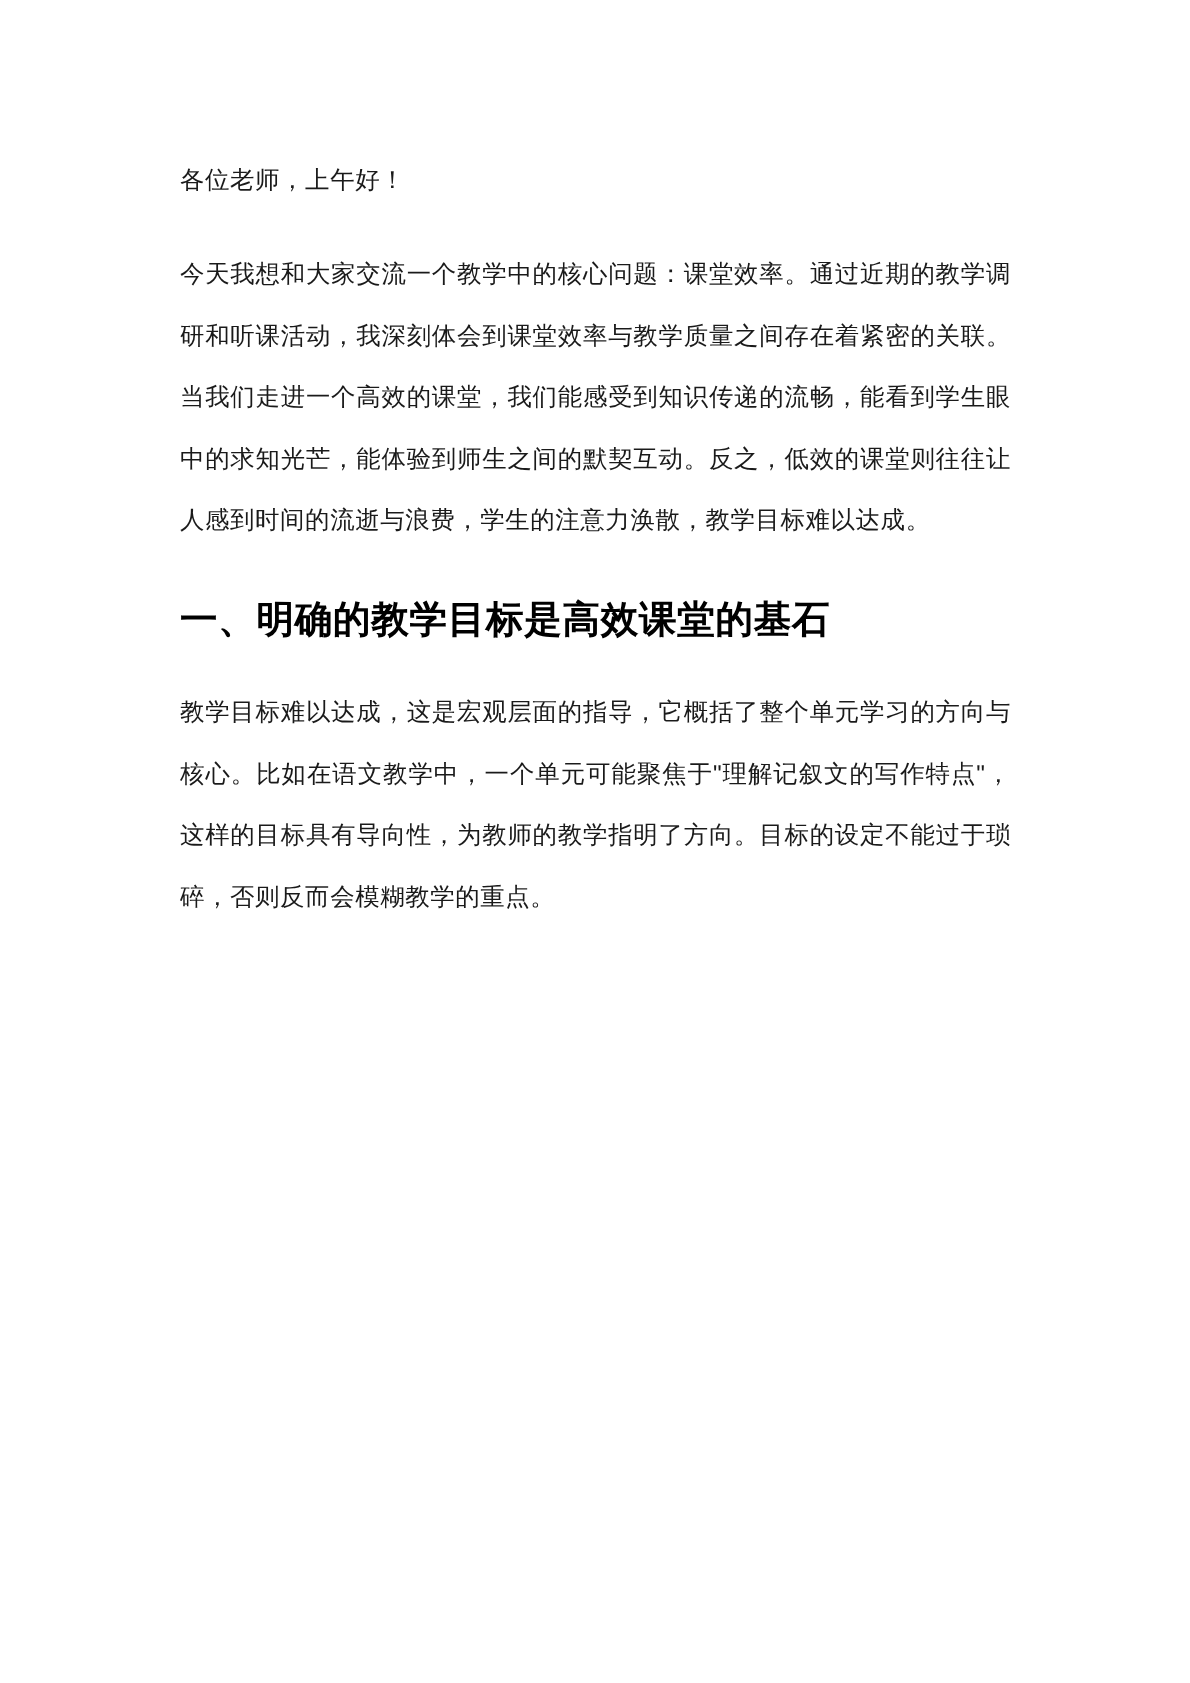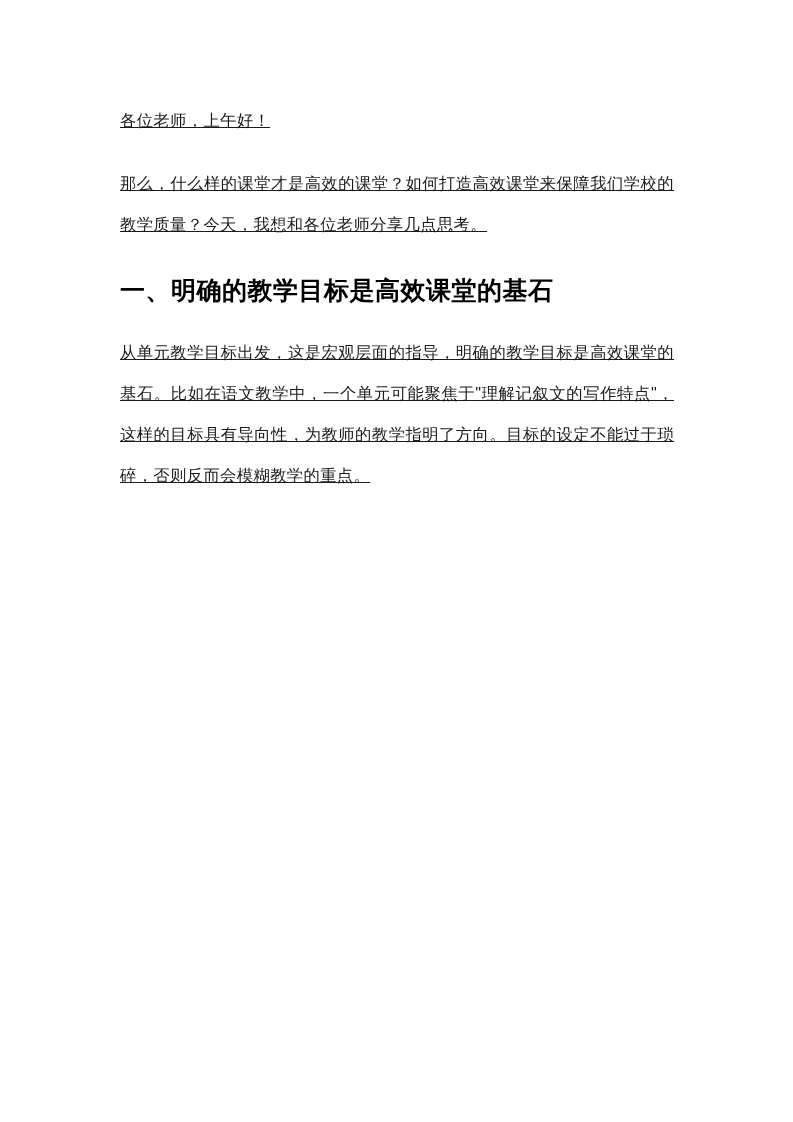--- a/index.html
+++ b/index.html
@@ -22,38 +22,37 @@
     background: #ffffff;
   }
   .page p {
     margin: 0 0 22px 0;
     font-size: 16.3px;
     line-height: 41px;
     letter-spacing: 0.4px;
     text-align: justify;
     color: #1a1a1a;
     word-break: break-all;
-    text-decoration: underline;
   }
   .page h2 {
     margin: 28px 0 25px 0;
     font-size: 25px;
     line-height: 34px;
     font-weight: 700;
     letter-spacing: 0.5px;
     color: #000000;
   }
 </style>
 </head>
 <body>
 
 <main class="page">
   <p>各位老师，上午好！</p>
 
+  <p>今天我想和大家交流一个教学中的核心问题：课堂效率。通过近期的教学调研和听课活动，我深刻体会到课堂效率与教学质量之间存在着紧密的关联。当我们走进一个高效的课堂，我们能感受到知识传递的流畅，能看到学生眼中的求知光芒，能体验到师生之间的默契互动。反之，低效的课堂则往往让人感到时间的流逝与浪费，学生的注意力涣散，教学目标难以达成。</p>
 
-  <p>那么，什么样的课堂才是高效的课堂？如何打造高效课堂来保障我们学校的教学质量？今天，我想和各位老师分享几点思考。</p>
 
   <h2>一、明确的教学目标是高效课堂的基石</h2>
 
 
-  <p>从单元教学目标出发，这是宏观层面的指导，明确的教学目标是高效课堂的基石。比如在语文教学中，一个单元可能聚焦于"理解记叙文的写作特点"，这样的目标具有导向性，为教师的教学指明了方向。目标的设定不能过于琐碎，否则反而会模糊教学的重点。</p>
+  <p>教学目标难以达成，这是宏观层面的指导，它概括了整个单元学习的方向与核心。比如在语文教学中，一个单元可能聚焦于"理解记叙文的写作特点"，这样的目标具有导向性，为教师的教学指明了方向。目标的设定不能过于琐碎，否则反而会模糊教学的重点。</p>
 
 </main>
 
 </body></html>

